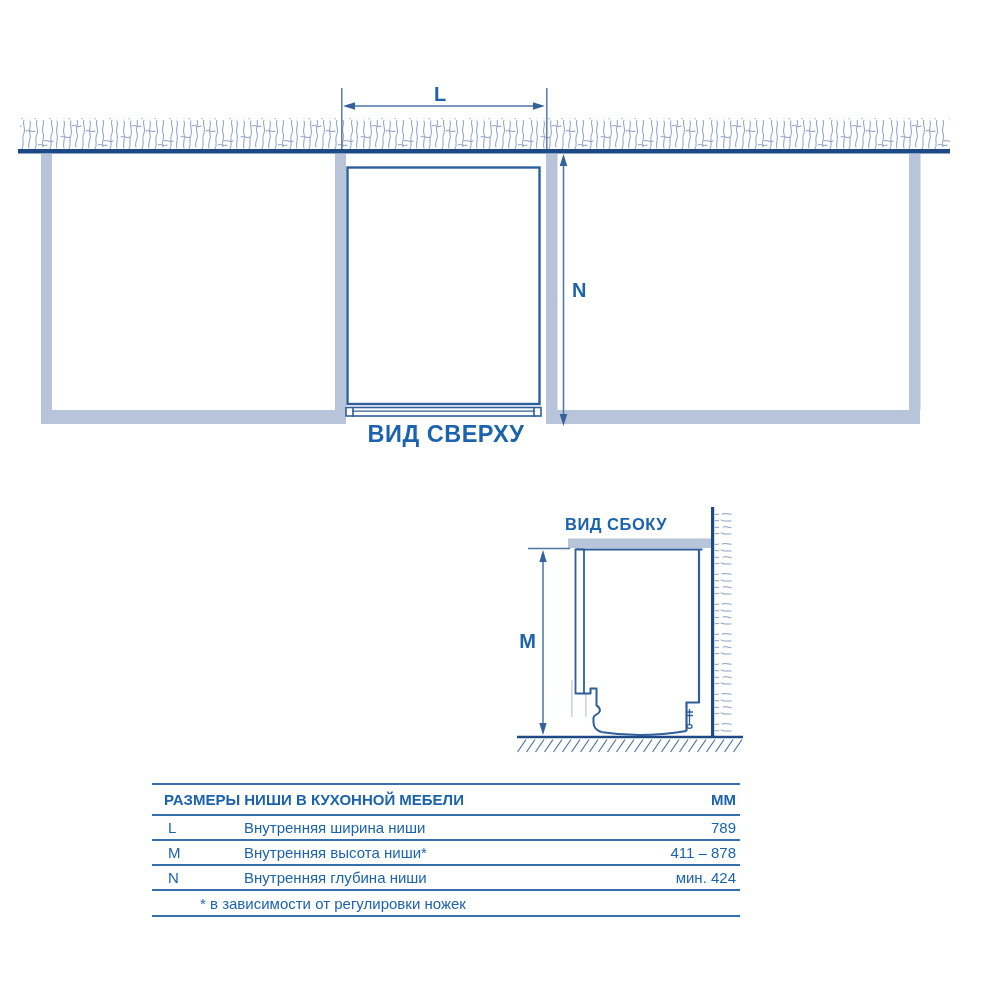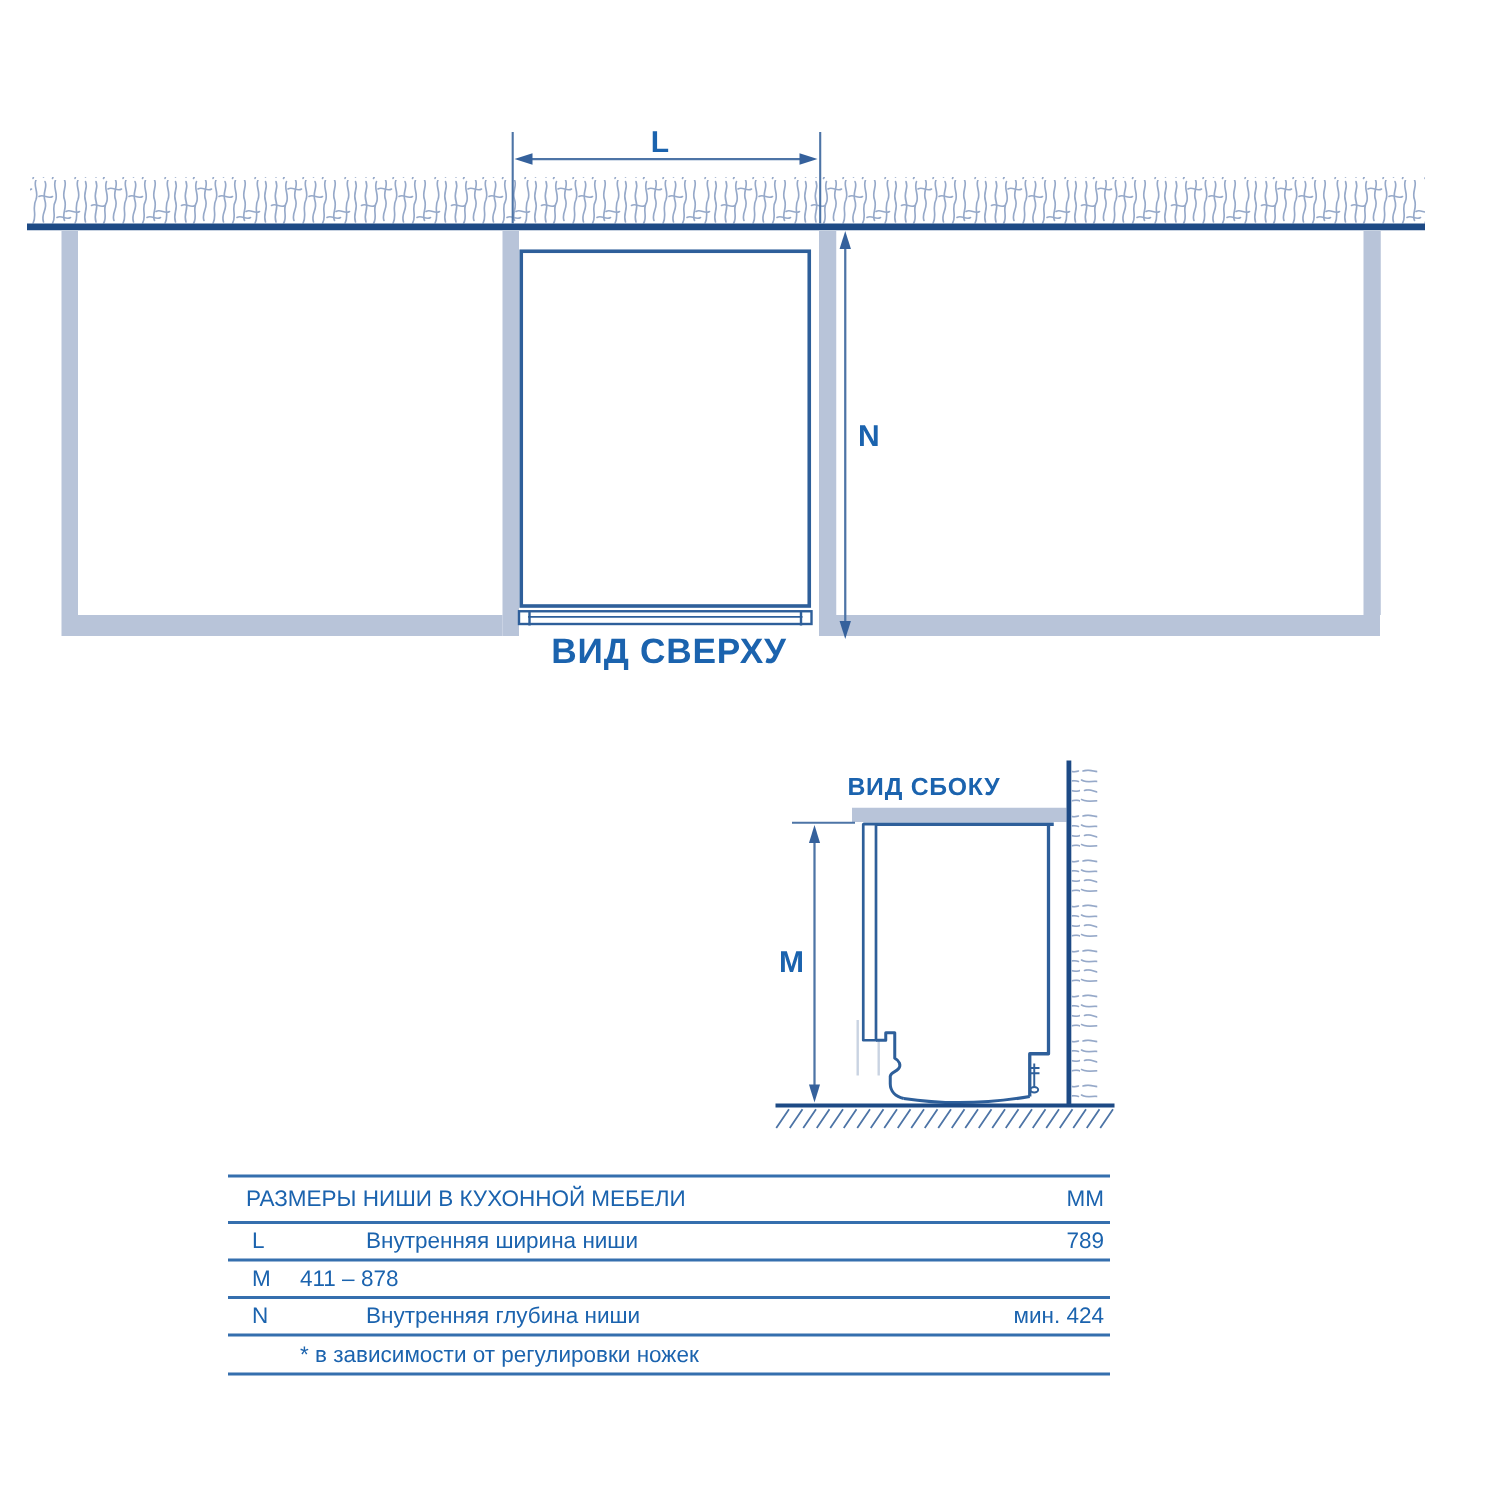--- a/index.html
+++ b/index.html
@@ -12,21 +12,21 @@
   .view-title{font-weight:bold;fill:#1b63ae;letter-spacing:0.5px;}
   
   #spec-table{
     position:absolute;left:152px;top:783px;width:588px;
     color:#1b63ae;font-size:15px;
   }
   #spec-table .t-header{
     display:flex;justify-content:space-between;align-items:center;
     height:33px;box-sizing:border-box;
     border-top:2.4px solid #356fae;border-bottom:2.4px solid #356fae;
-    font-weight:normal;padding:0 4px 0 12px;
+    font-weight:bold;padding:0 4px 0 12px;
   }
   #spec-table .t-row{
     display:flex;align-items:center;height:25px;box-sizing:border-box;
     border-bottom:2px solid #356fae;padding:0 4px 0 16px;
   }
   #spec-table .t-key{width:32px;flex:0 0 32px;}
   #spec-table .t-desc{flex:1 1 auto;text-align:left;margin-left:44px;}
   #spec-table .t-val{flex:0 0 auto;text-align:right;}
   #spec-table .t-footnote{
     height:26px;box-sizing:border-box;display:flex;align-items:center;
@@ -162,20 +162,21 @@
       <span>РАЗМЕРЫ НИШИ В КУХОННОЙ МЕБЕЛИ</span>
       <span>ММ</span>
     </div>
     <div class="t-row">
       <span class="t-key">L</span>
       <span class="t-desc">Внутренняя ширина ниши</span>
       <span class="t-val">789</span>
     </div>
     <div class="t-row">
       <span class="t-key">M</span>
+      <span class="t-desc">Внутренняя высота ниши*</span>
       <span class="t-val">411 – 878</span>
     </div>
     <div class="t-row">
       <span class="t-key">N</span>
       <span class="t-desc">Внутренняя глубина ниши</span>
       <span class="t-val">мин. 424</span>
     </div>
     <div class="t-footnote">
       <span>* в зависимости от регулировки ножек</span>
     </div>

